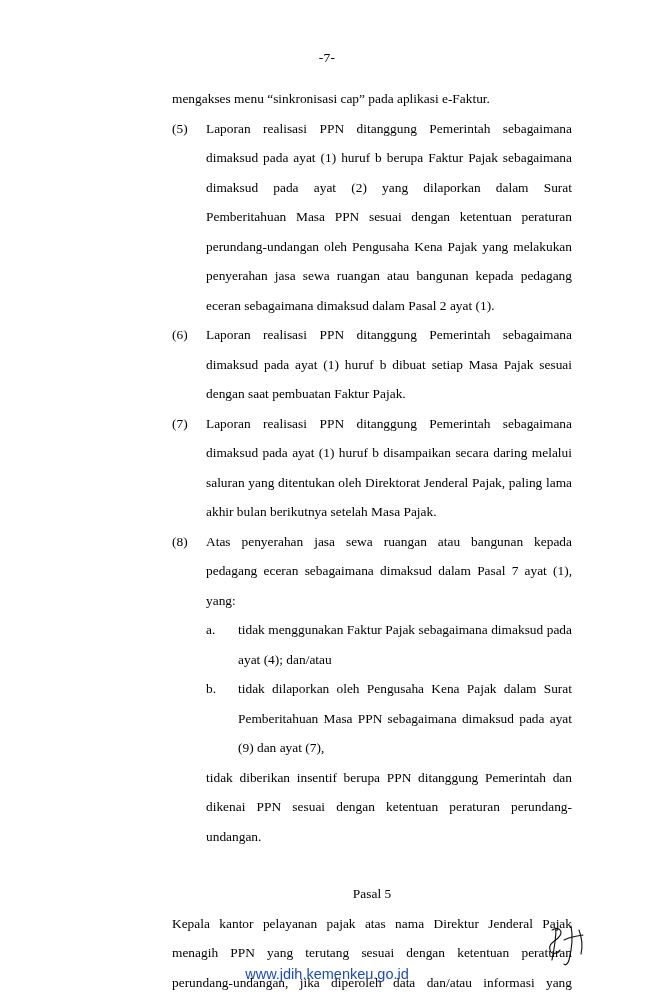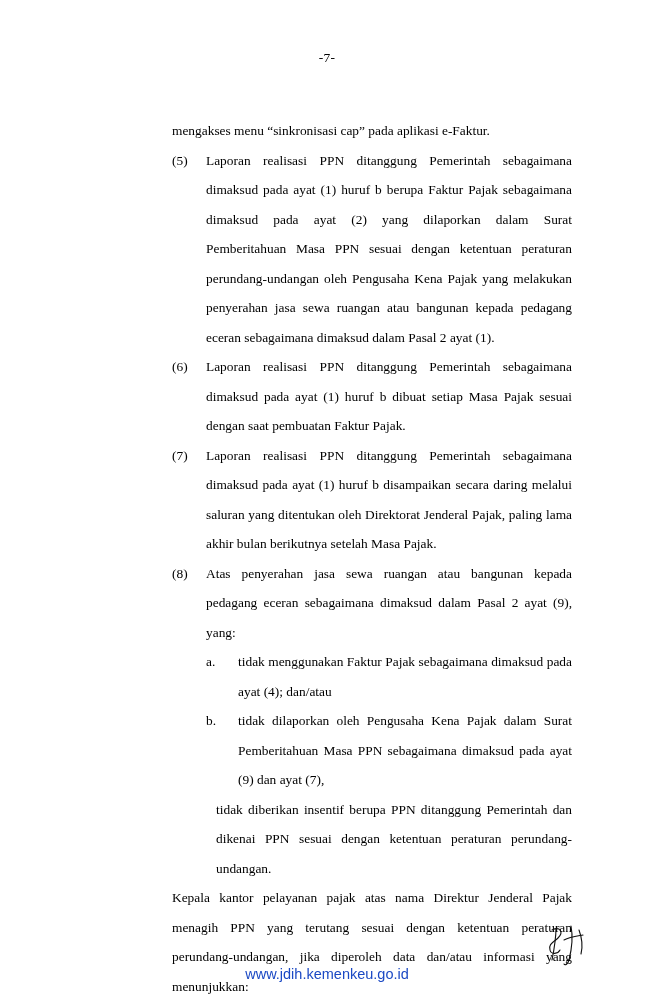--- a/index.html
+++ b/index.html
@@ -38,21 +38,20 @@
     width: 400px;
     font-size: 13.4px;
     line-height: 29.5px;
   }
   .para {
     display: flex;
     margin: 0 0 0 0;
   }
   .para.hang-none {
     display: block;
-    margin-top: 32px;
   }
   .marker {
     flex: 0 0 auto;
     width: 34px;
     text-align: left;
   }
   .marker.sub {
     width: 32px;
   }
   .body-text {
@@ -61,21 +60,21 @@
     text-justify: inter-word;
   }
   .sub-block {
     margin-left: 34px;
     display: flex;
   }
   .sub-block .body-text {
     flex: 1 1 auto;
   }
   .indent-block {
-    margin-left: 44px;
+    margin-left: 34px;
     text-align: justify;
   }
   .section-title {
     text-align: center;
     margin-top: 28px;
     margin-bottom: 0px;
     font-size: 13.4px;
   }
   .plain-para {
     text-align: justify;
@@ -126,35 +125,36 @@
       <div class="body-text">Laporan realisasi PPN ditanggung Pemerintah sebagaimana dimaksud pada ayat (1) huruf b dibuat setiap Masa Pajak sesuai dengan saat pembuatan Faktur Pajak.</div>
     </div>
 
     <div class="para">
       <div class="marker">(7)</div>
       <div class="body-text">Laporan realisasi PPN ditanggung Pemerintah sebagaimana dimaksud pada ayat (1) huruf b disampaikan secara daring melalui saluran yang ditentukan oleh Direktorat Jenderal Pajak, paling lama akhir bulan berikutnya setelah Masa Pajak.</div>
     </div>
 
     <div class="para">
       <div class="marker">(8)</div>
-      <div class="body-text">Atas penyerahan jasa sewa ruangan atau bangunan kepada pedagang eceran sebagaimana dimaksud dalam Pasal 2 ayat (9), yang:</div>
+      <div class="body-text">Atas penyerahan jasa sewa ruangan atau bangunan kepada pedagang eceran sebagaimana dimaksud dalam Pasal 7 ayat (1), yang:</div>
     </div>
 
     <div class="sub-block">
       <div class="marker sub">a.</div>
       <div class="body-text">tidak menggunakan Faktur Pajak sebagaimana dimaksud pada ayat (4); dan/atau</div>
     </div>
 
     <div class="sub-block">
       <div class="marker sub">b.</div>
       <div class="body-text">tidak dilaporkan oleh Pengusaha Kena Pajak dalam Surat Pemberitahuan Masa PPN sebagaimana dimaksud pada ayat (9) dan ayat (7),</div>
     </div>
 
     <div class="indent-block">tidak diberikan insentif berupa PPN ditanggung Pemerintah dan dikenai PPN sesuai dengan ketentuan peraturan perundang-undangan.</div>
 
+    <div class="section-title">Pasal 5</div>
 
     <div class="plain-para">Kepala kantor pelayanan pajak atas nama Direktur Jenderal Pajak menagih PPN yang terutang sesuai dengan ketentuan peraturan perundang-undangan, jika diperoleh data dan/atau informasi yang menunjukkan:</div>
 
   </div>
 
   <div class="signature">
     <svg class="sig-svg" width="60" height="44" viewBox="0 0 60 44" xmlns="http://www.w3.org/2000/svg">
       <g fill="none" stroke="#111111" stroke-width="1.1" stroke-linecap="round">
         <path d="M14 6 C22 2, 26 8, 20 14 C16 18, 10 20, 12 26 C13 31, 20 30, 22 26"></path>
         <path d="M18 4 C18 14, 16 26, 14 36"></path>

